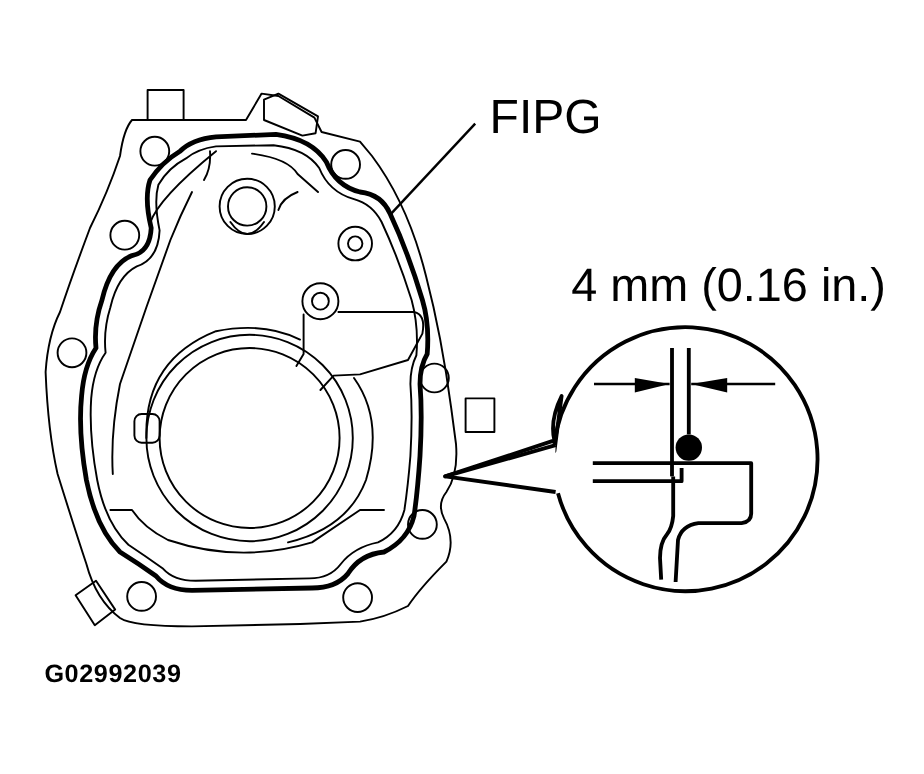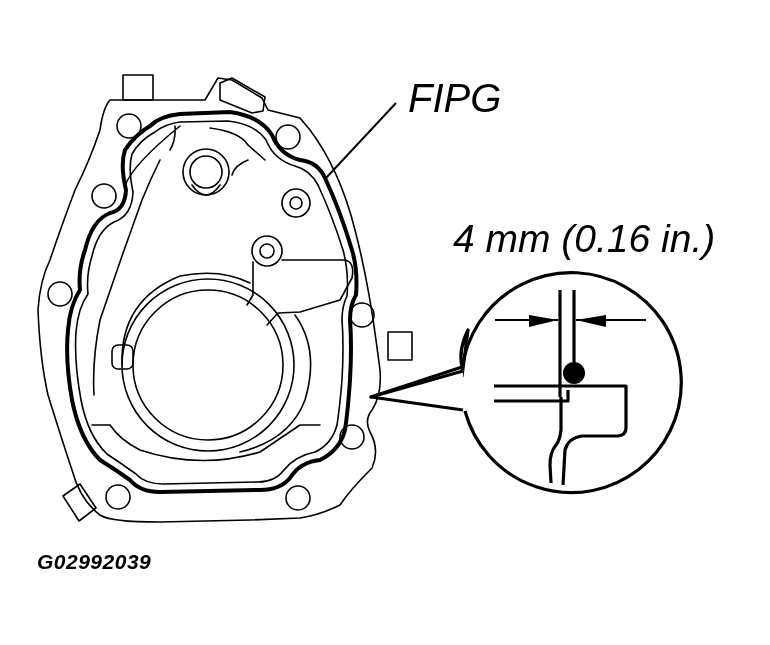--- a/index.html
+++ b/index.html
@@ -4,24 +4,23 @@
 <style>
   html, body { margin: 0; padding: 0; background: #ffffff; }
   body { width: 770px; height: 645px; position: relative; overflow: hidden; }
   #canvas { position: absolute; left: 0; top: 0; width: 770px; height: 645px; }
   .label {
     position: absolute;
     font-family: "Liberation Sans", sans-serif;
     color: #000000;
     white-space: nowrap;
     line-height: 1;
-    font-style: italic;
   }
   .callout-fipg { left: 408px; top: 78px; font-size: 40px; }
-  .callout-dim { left: 453px; top: 219px; font-size: 39px; }
+  .callout-dim { left: 476px; top: 219px; font-size: 39px; }
   .figure-id { left: 37px; top: 551px; font-size: 21px; font-weight: bold; letter-spacing: 0.5px; text-align: center; }
   svg { position: absolute; left: 0; top: 0; }
   .thin { fill: none; stroke: #000; stroke-width: 1.6; stroke-linejoin: round; stroke-linecap: round; }
   .bead { fill: none; stroke: #000; stroke-width: 4; stroke-linejoin: round; stroke-linecap: round; }
   .leader { fill: none; stroke: #000; stroke-width: 2; }
   .detail { fill: none; stroke: #000; stroke-width: 3.2; stroke-linejoin: round; }
 </style>
 </head>
 <body>
 

